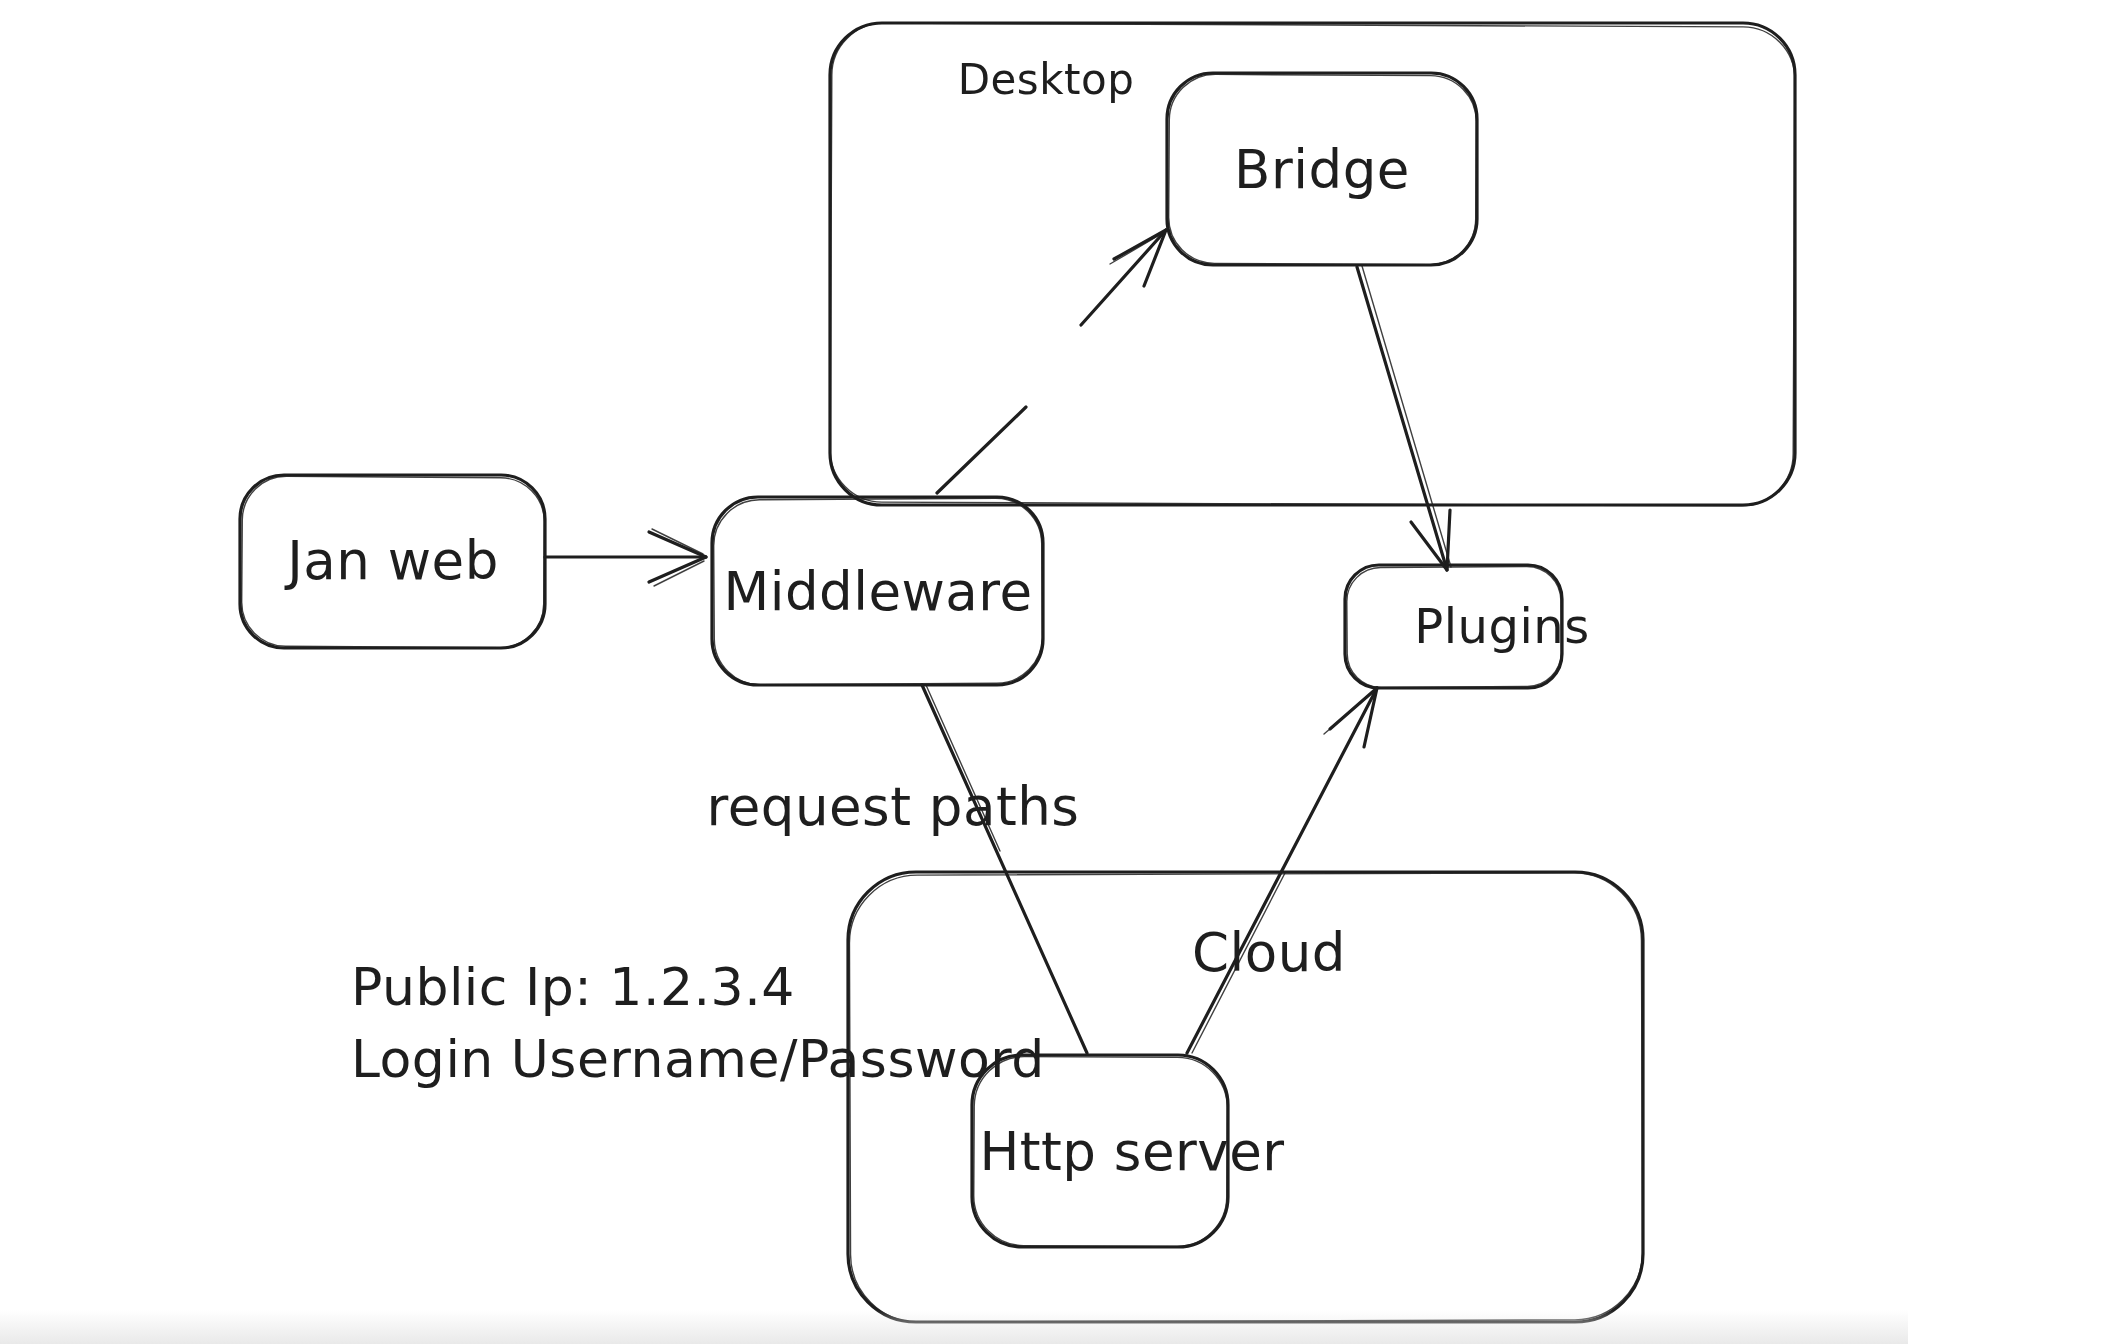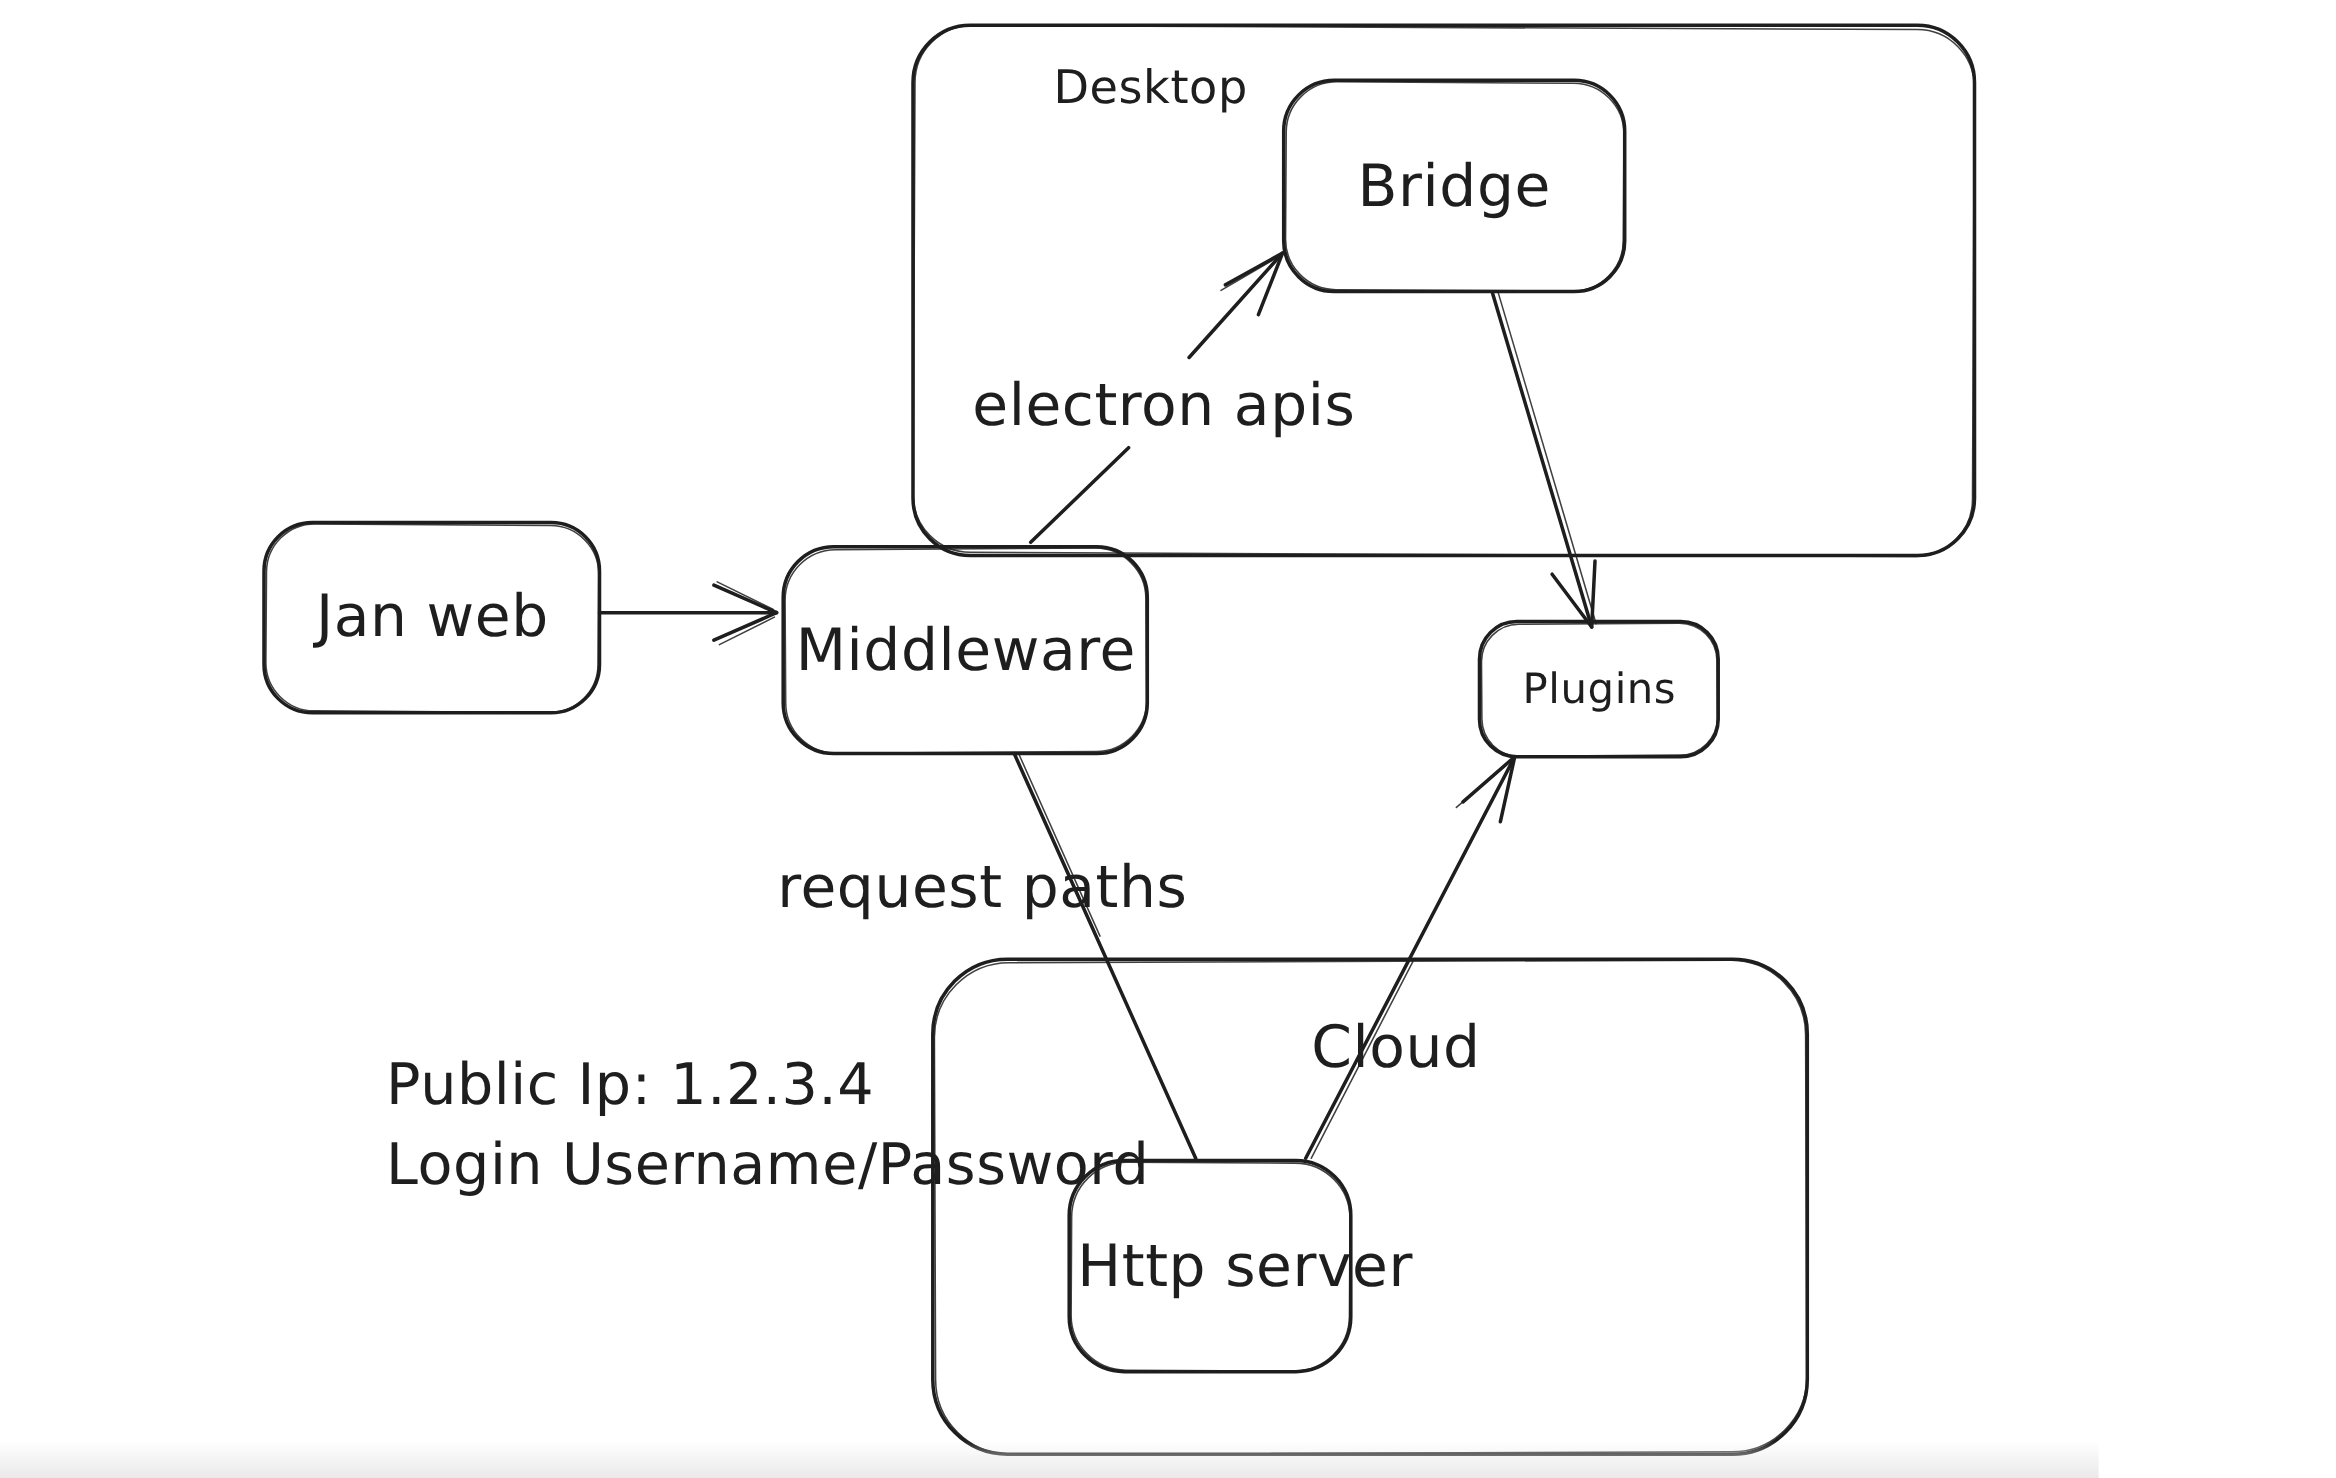--- a/index.html
+++ b/index.html
@@ -38,21 +38,21 @@
   .lbl {
     position: absolute;
     transform: translate(-50%, -50%);
     white-space: nowrap;
     font-size: 53px;
     letter-spacing: 0.5px;
     color: #1e1e1e;
     line-height: 1.2;
   }
   .lbl.big { font-size: 42px; }
-  .lbl.small { font-size: 38px; }
+  .lbl.small { font-size: 48px; margin-left: 48px; }
   .note {
     position: absolute;
     left: 351px;
     top: 952px;
     font-size: 52px;
     letter-spacing: 0.5px;
     line-height: 1.38;
     white-space: nowrap;
     color: #1e1e1e;
   }
@@ -127,21 +127,20 @@
 
   <div class="lbl big" style="left:1046px; top:80px;">Desktop</div>
   <div class="lbl" style="left:1269px; top:953px;">Cloud</div>
 
   <div class="lbl" style="left:393px; top:561px;">Jan web</div>
   <div class="lbl" style="left:878px; top:592px;">Middleware</div>
   <div class="lbl" style="left:1322px; top:170px;">Bridge</div>
   <div class="lbl small" style="left:1454px; top:627px;">Plugins</div>
   <div class="lbl" style="left:1100px; top:1152px;margin-left:32px;">Http server</div>
 
-  <div class="lbl" style="left:1058px; top:369px;">electron apis</div>
   <div class="lbl" style="left:893px; top:807px;">request paths</div>
 
   <div class="note">
     <div>Public Ip: 1.2.3.4</div>
     <div>Login Username/Password</div>
   </div>
 
   <div class="bottom-fade"></div>
 </div>
 

